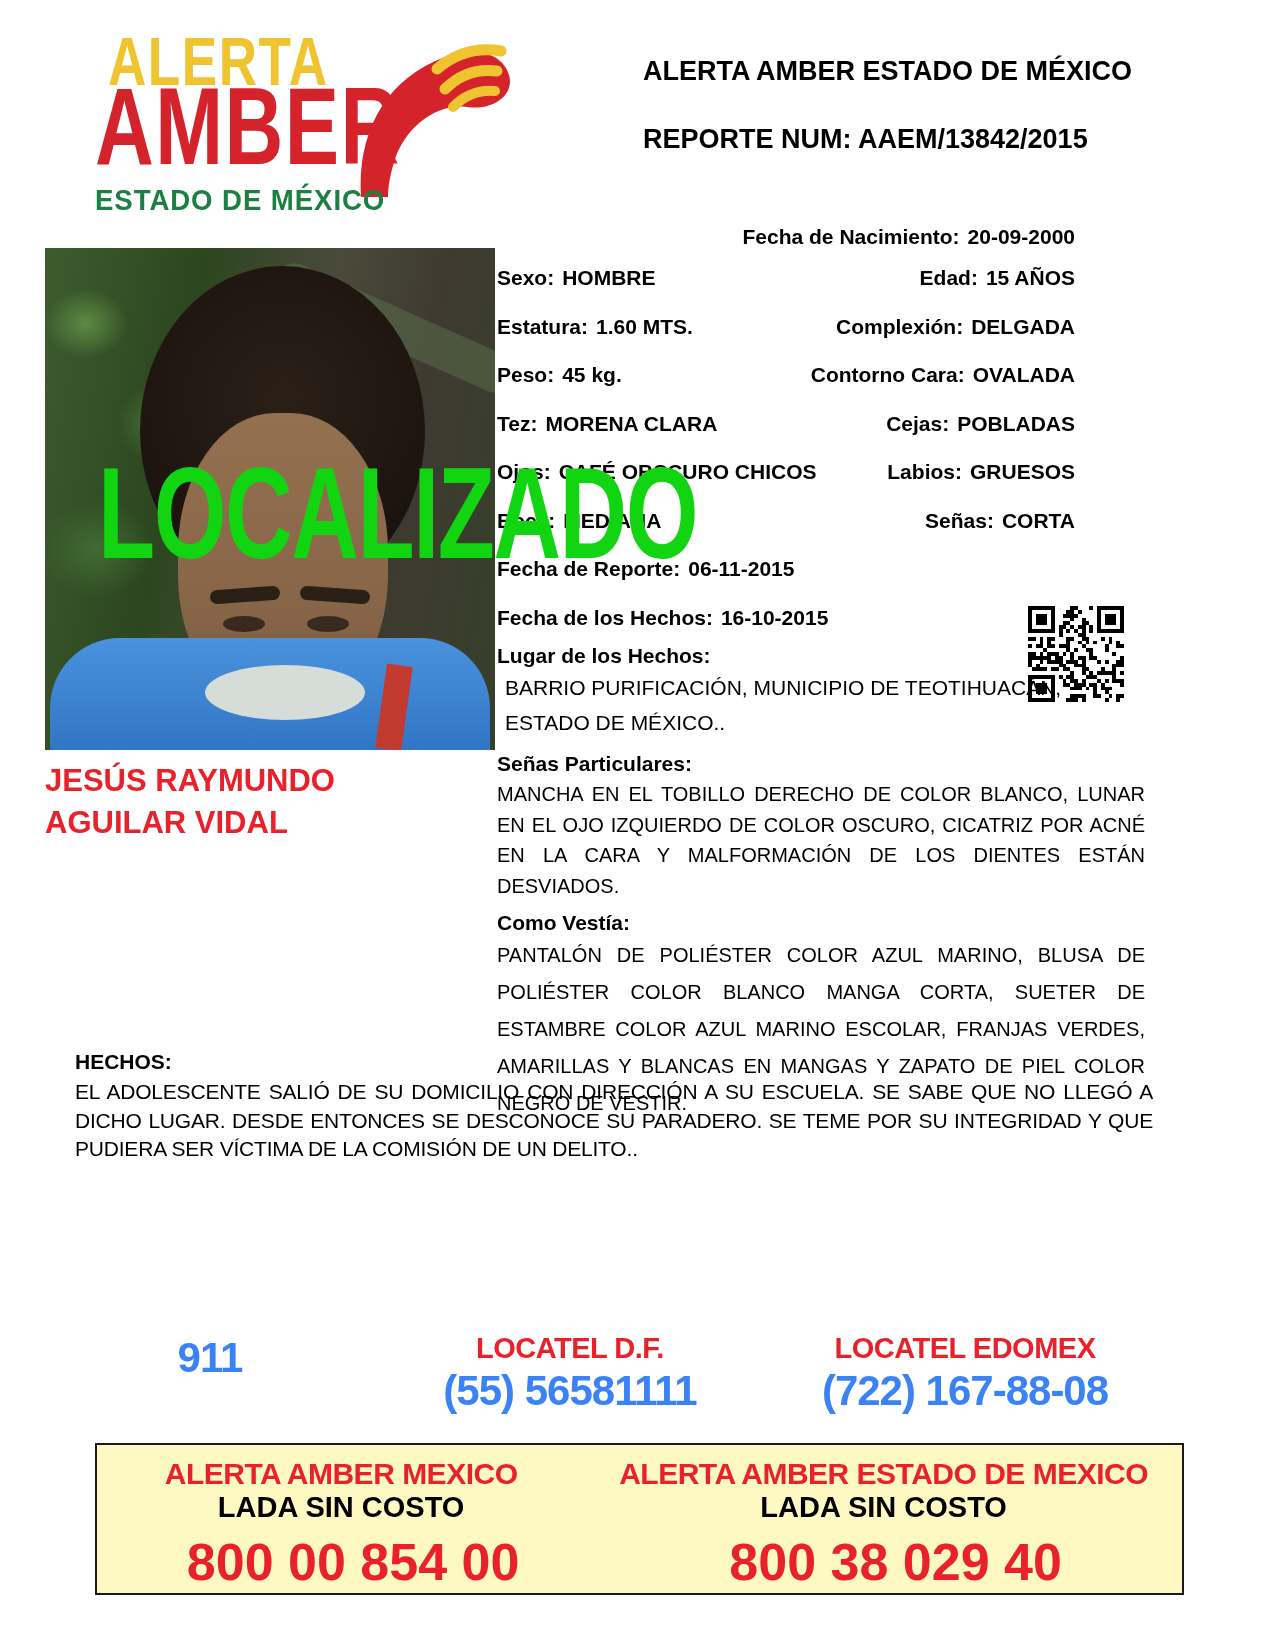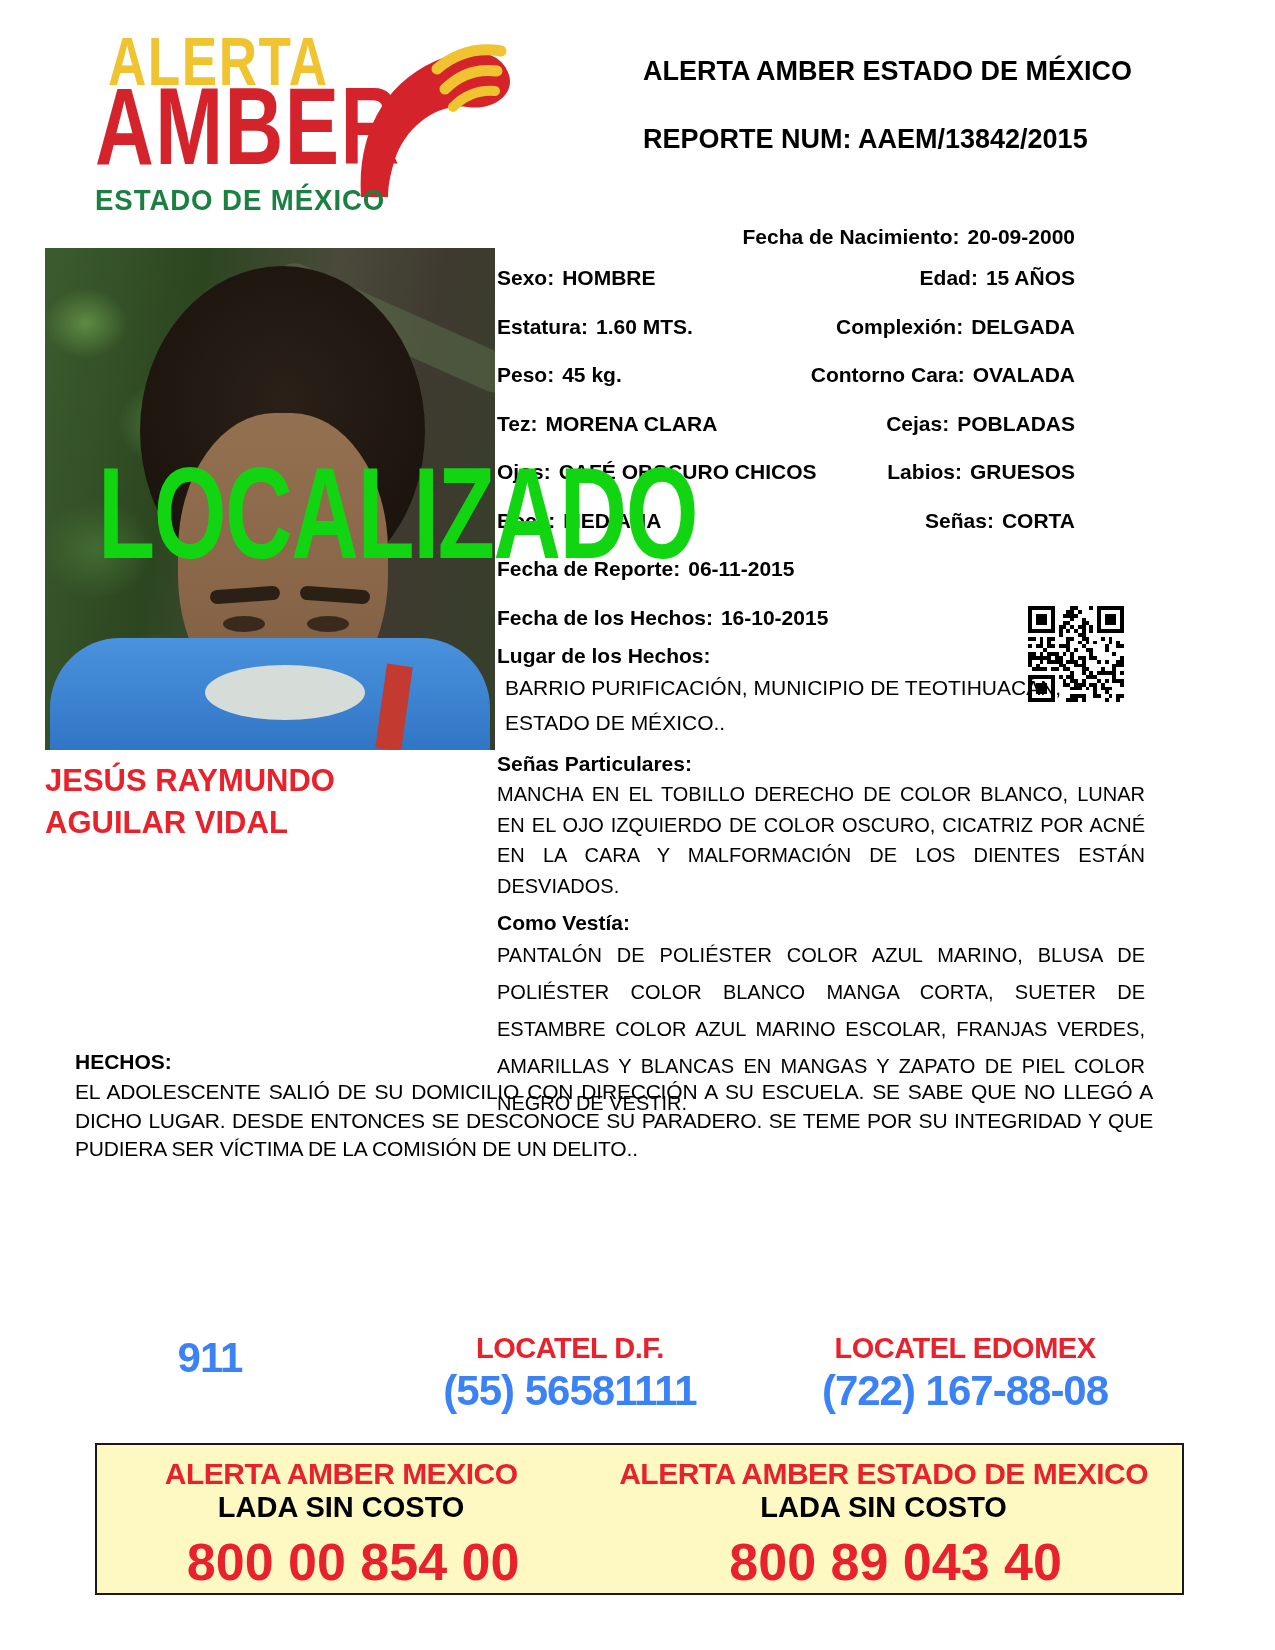--- a/index.html
+++ b/index.html
@@ -499,17 +499,17 @@
 
   <div class="hotbox">
     <div class="hotcol h1">
       <div class="hot-title">ALERTA AMBER MEXICO</div>
       <div class="hot-sub">LADA SIN COSTO</div>
       <div class="hot-num">800 00 854 00</div>
     </div>
     <div class="hotcol h2">
       <div class="hot-title">ALERTA AMBER ESTADO DE MEXICO</div>
       <div class="hot-sub">LADA SIN COSTO</div>
-      <div class="hot-num">800 89 043 40</div>
+      <div class="hot-num">800 38 029 40</div>
     </div>
   </div>
 
 </div>
 
 </body></html>

